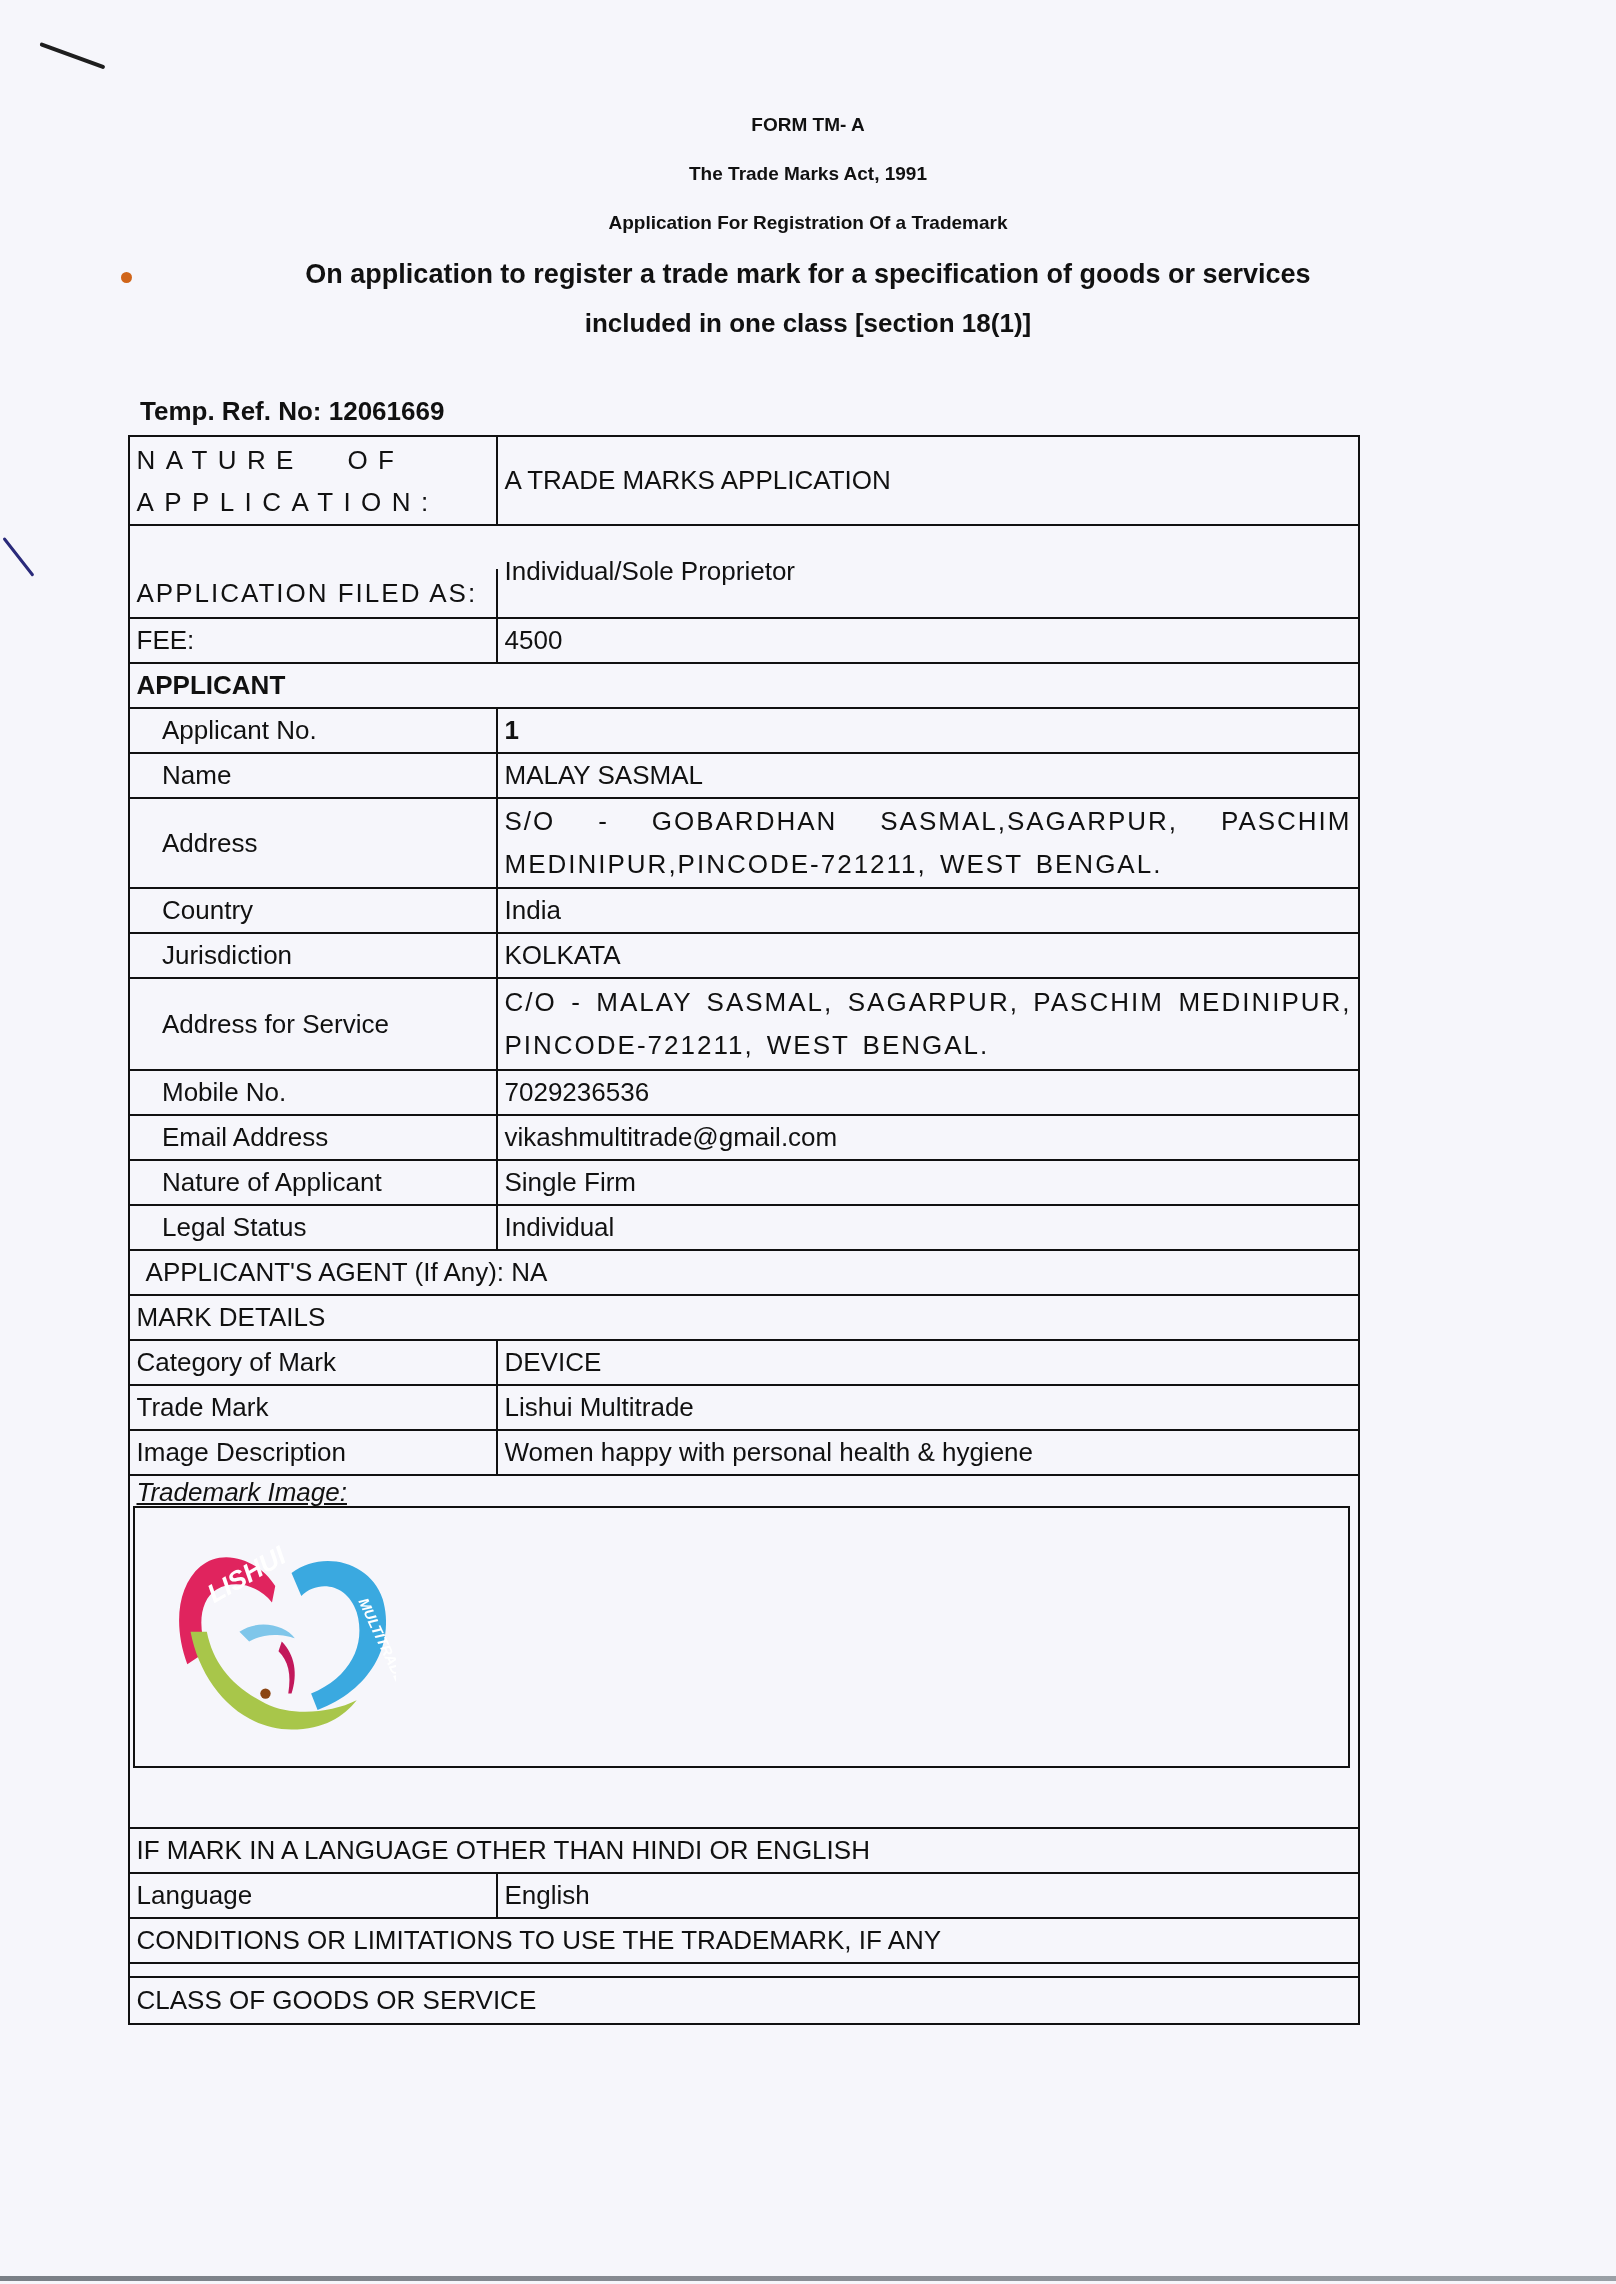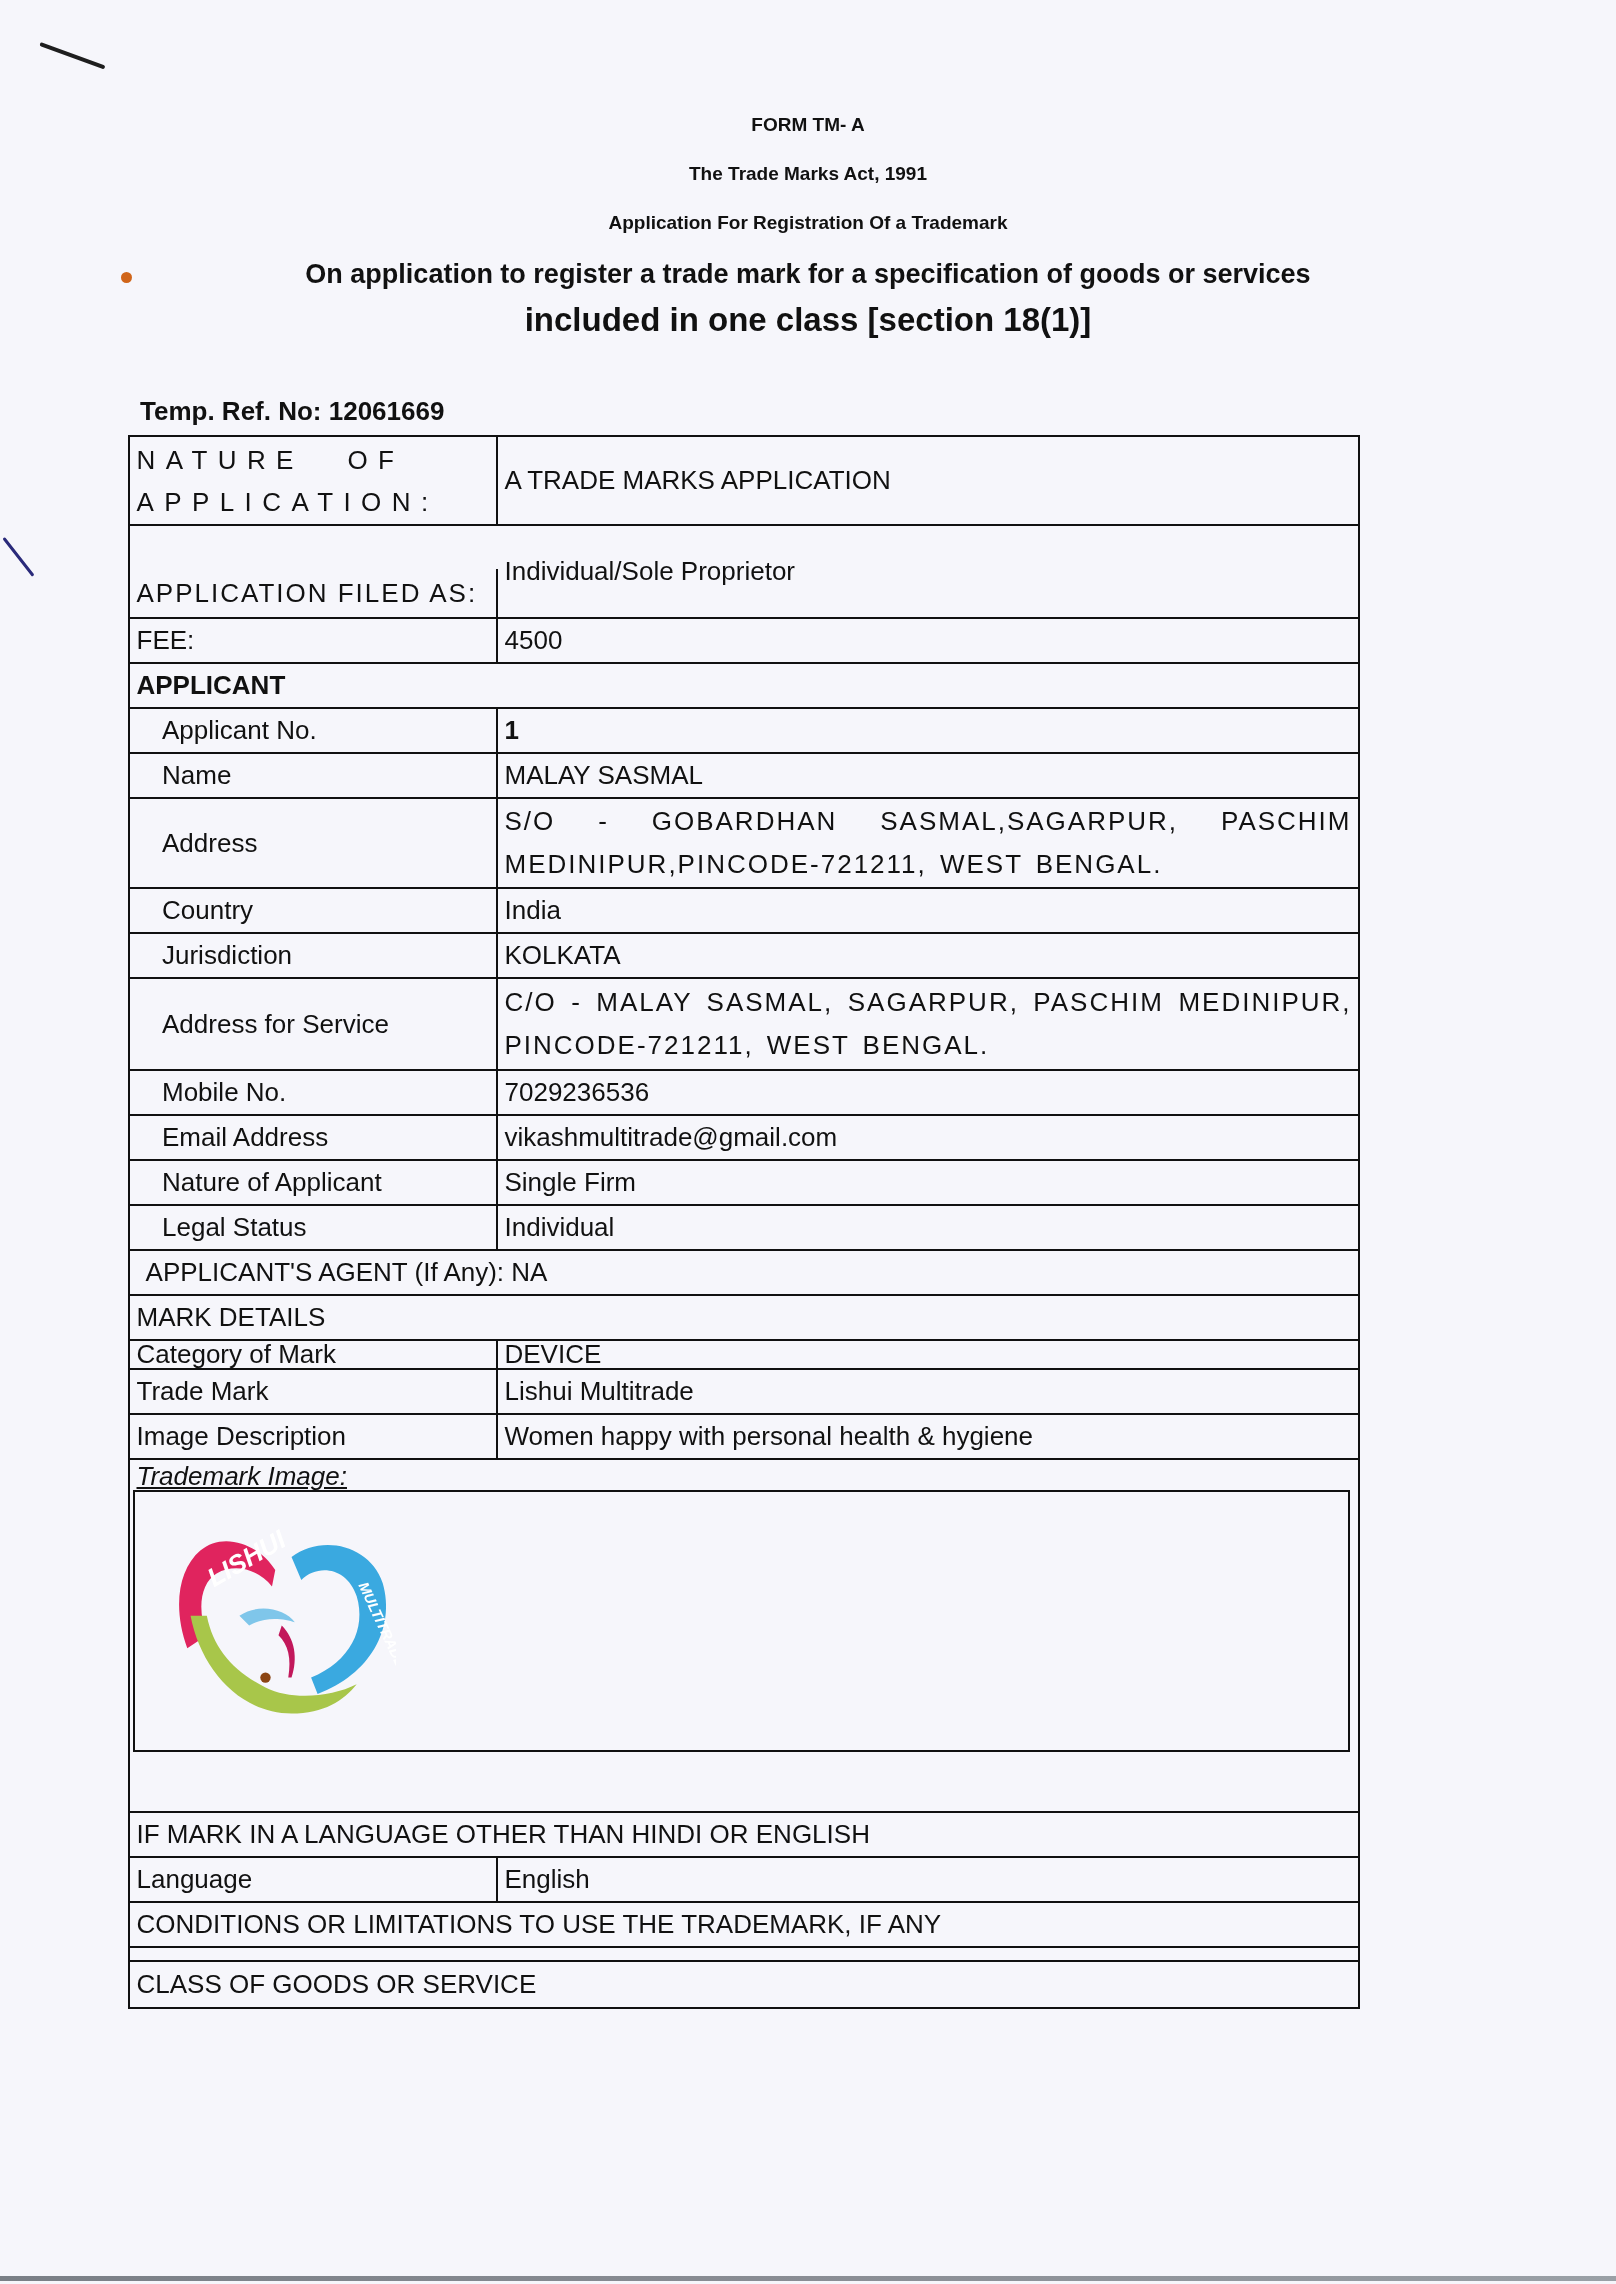--- a/index.html
+++ b/index.html
@@ -14,21 +14,21 @@
   .mark-slash { position: absolute; left: 40px; top: 42px; width: 69px; height: 3.9px; background: #1e1e1e; transform: rotate(20deg); transform-origin: left center; border-radius: 2px; }
   .mark-tick { position: absolute; left: 17px; top: 533px; width: 2.6px; height: 48px; background: #2a2a7a; transform: rotate(-38deg); border-radius: 1.3px; }
   .bullet { position: absolute; left: 121px; top: 272px; width: 11px; height: 11px; border-radius: 50%; background: #d0651a; }
   .bottom-edge { position: absolute; left: 0; right: 0; top: 2276px; height: 5.2px; background: linear-gradient(90deg,#7a7f86,#8a8d94,#9aa0a6); }
 
   .h { position: absolute; left: 0; width: 1616px; text-align: center; font-weight: bold; font-size: 19px; }
   .h1 { top: 114px; }
   .h2 { top: 163px; }
   .h3 { top: 212px; }
   .h4 { top: 259px; font-size: 27px; }
-  .h5 { top: 301px; font-size: 33px; }
+  .h5 { top: 308px; font-size: 26px; }
   .ref { position: absolute; left: 140px; top: 396px; font-weight: bold; font-size: 26px; }
 
   .tbl { position: absolute; left: 128px; top: 435px; width: 1232px; border: 2.6px solid #111; box-sizing: border-box; }
   .row { display: flex; border-bottom: 2.6px solid #111; box-sizing: border-box; font-size: 26px; }
   .row:last-child { border-bottom: none; }
   .c1 { width: 368px; border-right: 2.6px solid #111; box-sizing: border-box; padding: 0 6.5px; display: flex; align-items: center; }
   .c2 { flex: 1; padding: 0 6.5px; display: flex; align-items: center; }
   .full { flex: 1; padding: 0 6.5px; display: flex; align-items: center; }
   .indent .c1 { padding-left: 32px; }
   .bold { font-weight: bold; }
@@ -113,21 +113,21 @@
     <div class="row indent" style="height:45px">
       <div class="c1">Legal Status</div>
       <div class="c2">Individual</div>
     </div>
     <div class="row" style="height:45px">
       <div class="full" style="padding-left:15.6px">APPLICANT'S AGENT (If Any): NA</div>
     </div>
     <div class="row" style="height:45px">
       <div class="full">MARK DETAILS</div>
     </div>
-    <div class="row" style="height:29px">
+    <div class="row" style="height:45px">
       <div class="c1">Category of Mark</div>
       <div class="c2">DEVICE</div>
     </div>
     <div class="row" style="height:45px">
       <div class="c1">Trade Mark</div>
       <div class="c2">Lishui Multitrade</div>
     </div>
     <div class="row" style="height:45px">
       <div class="c1">Image Description</div>
       <div class="c2">Women happy with personal health &amp; hygiene</div>

